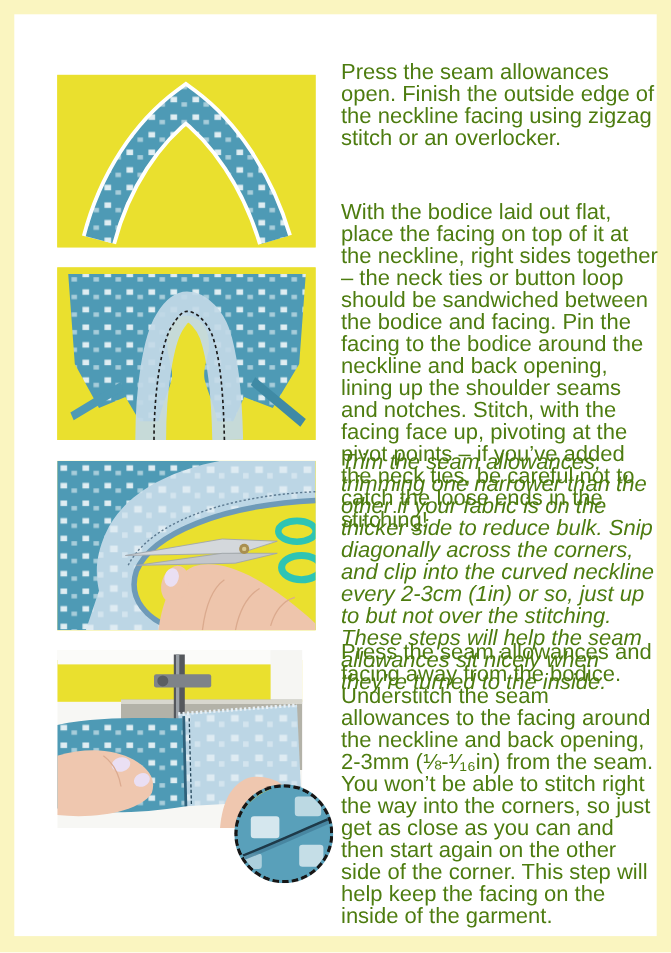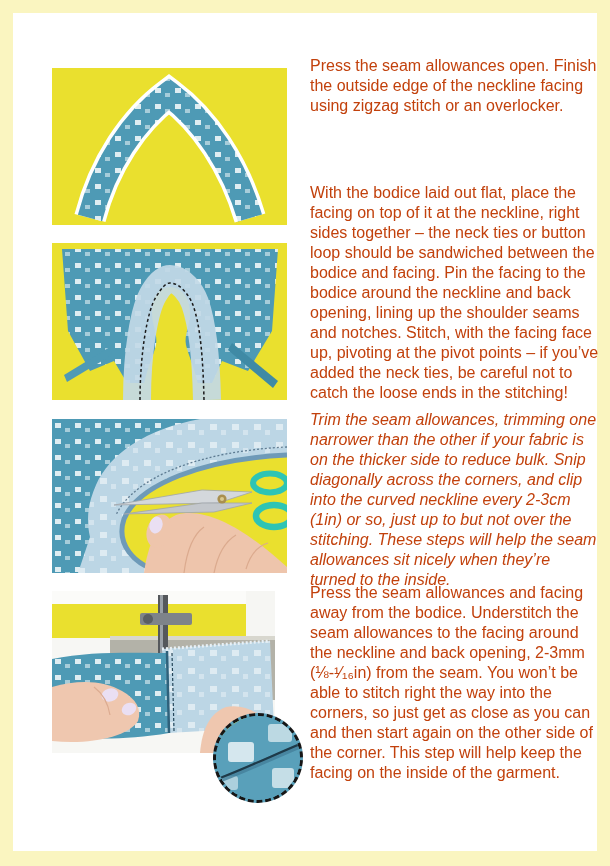--- a/index.html
+++ b/index.html
@@ -1,21 +1,21 @@
 <!DOCTYPE html>
 <html><head>
 <meta charset="utf-8">
 <style>
   html,body{margin:0;padding:0;}
   body{font-family:"Liberation Sans", sans-serif;}
   .page{position:relative;width:610px;height:866px;background:#FAF5C0;overflow:hidden;}
   .sheet{position:absolute;left:13px;top:13px;width:584px;height:838px;background:#FFFFFF;}
   .photo{position:absolute;overflow:hidden;background:#EAE02E;}
   .photo svg{display:block;}
-  .step-text{position:absolute;left:310px;width:289px;font-size:16px;line-height:20px;color:#c2410c;}
+  .step-text{position:absolute;left:310px;width:289px;font-size:20px;line-height:20px;color:#4d7c0f;}
   .inset-circle{position:absolute;left:213px;top:713px;width:84px;height:84px;border:3px dashed #161616;border-radius:50%;overflow:hidden;background:#59A0BA;box-sizing:content-box;}
 </style>
 </head>
 <body>
 
 <div class="page">
   <div class="sheet">
 
     <svg width="0" height="0" style="position:absolute" aria-hidden="true">
       <defs>

